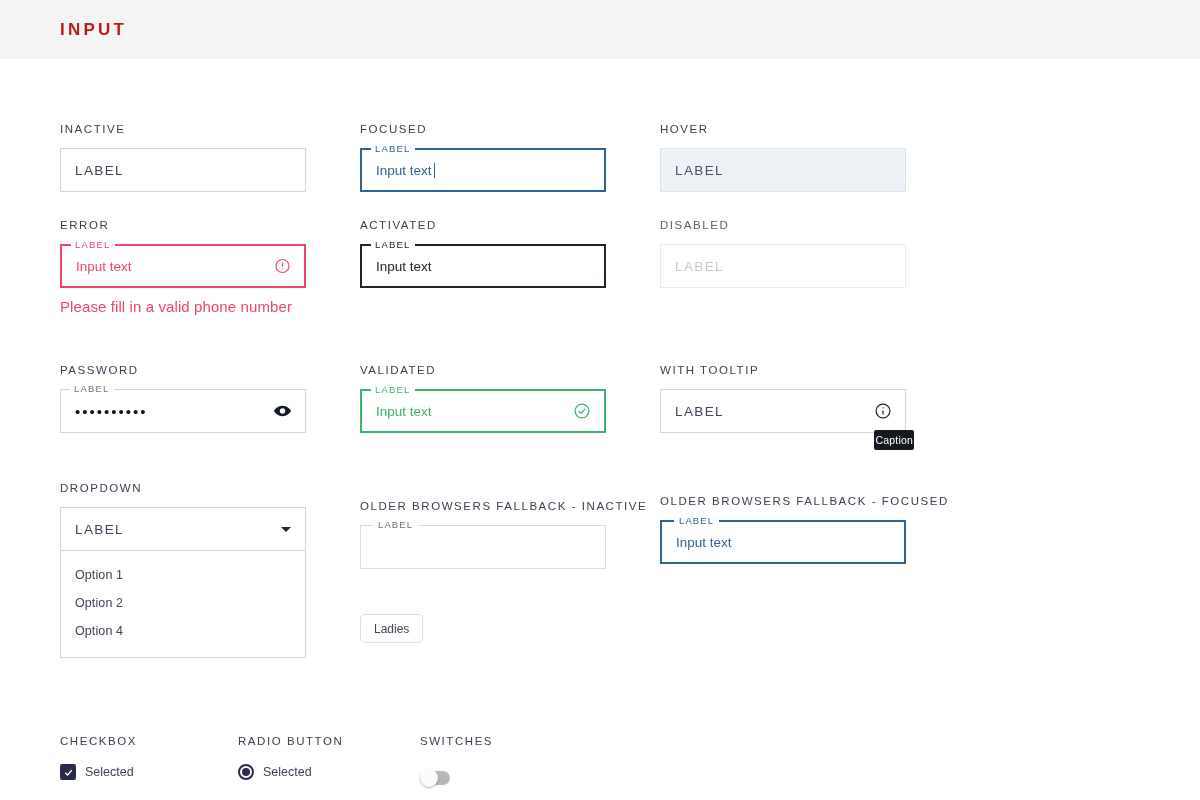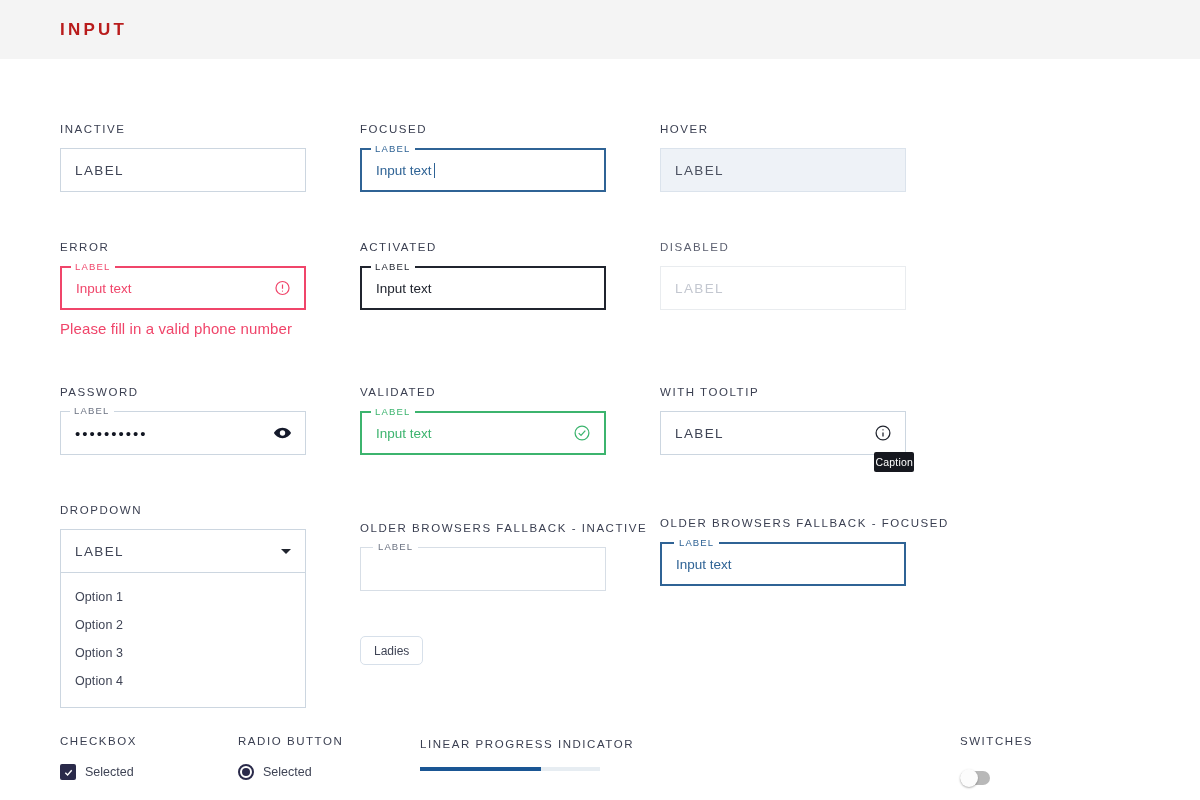--- a/index.html
+++ b/index.html
@@ -288,21 +288,21 @@
     </div>
 
     <div class="cell">
       <div class="section-label">HOVER</div>
       <div class="field hover">
         <span class="ftext">LABEL</span>
       </div>
     </div>
   </div>
 
-  <div class="grid-row" style="margin-top:49px;">
+  <div class="grid-row" style="margin-top:27px;">
 
     <div class="cell">
       <div class="section-label">ERROR</div>
       <div class="field error">
         <span class="notch">LABEL</span>
         <span class="ftext plain">Input text</span>
         <span class="trail">
           <svg width="17" height="17" viewBox="0 0 24 24" fill="none" stroke="#f0456a" stroke-width="1.7">
             <circle cx="12" cy="12" r="9.2"></circle>
             <line x1="12" y1="7.2" x2="12" y2="13"></line>
@@ -379,21 +379,20 @@
 
     <div class="cell">
       <div class="section-label">DROPDOWN</div>
       <div class="select-box">
         <span class="ftext">LABEL</span>
         <span class="caret-tri"></span>
       </div>
       <div class="select-menu">
         <div class="select-option">Option 1</div>
         <div class="select-option">Option 2</div>
-        <div class="select-option">Option 3</div>
         <div class="select-option">Option 4</div>
       </div>
     </div>
 
     <div class="cell" style="margin-top:18px;">
       <div class="section-label">OLDER BROWSERS FALLBACK - INACTIVE</div>
       <div class="fallback">
         <span class="fb-label">LABEL</span>
       </div>
       <div style="margin-top:45px;">
@@ -429,26 +428,20 @@
     <div style="width:182px;">
       <div class="ctl-label">RADIO BUTTON</div>
       <div class="ctl-row">
         <span class="radio-outer">
           <span class="radio-inner"></span>
         </span>
         <span class="ctl-text">Selected</span>
       </div>
     </div>
 
-    <div style="width:540px; margin-top:3px;">
-      <div class="ctl-label">LINEAR PROGRESS INDICATOR</div>
-      <div class="progress-track">
-        <div class="progress-fill" id="progress-fill" style="width: 67%;"></div>
-      </div>
-    </div>
 
     <div>
       <div class="ctl-label" style="margin-bottom:24px;">SWITCHES</div>
       <div class="switch-track">
         <span class="switch-knob"></span>
       </div>
     </div>
 
   </div>
 </div>

